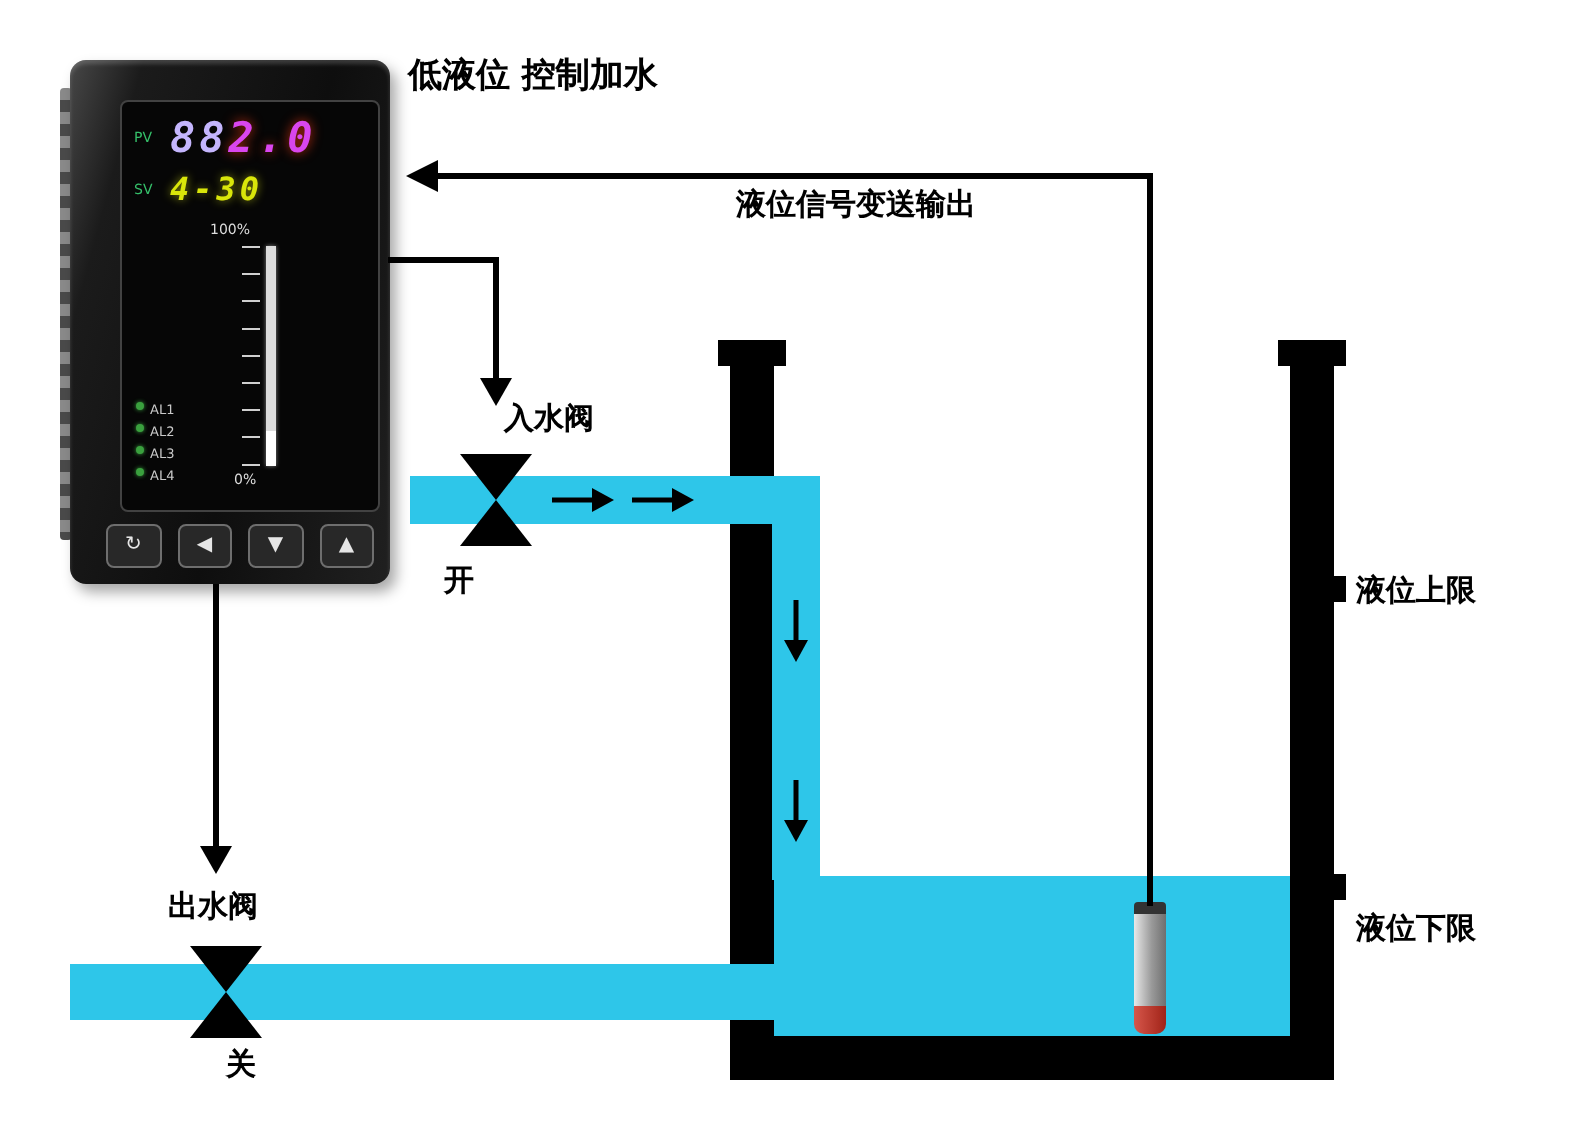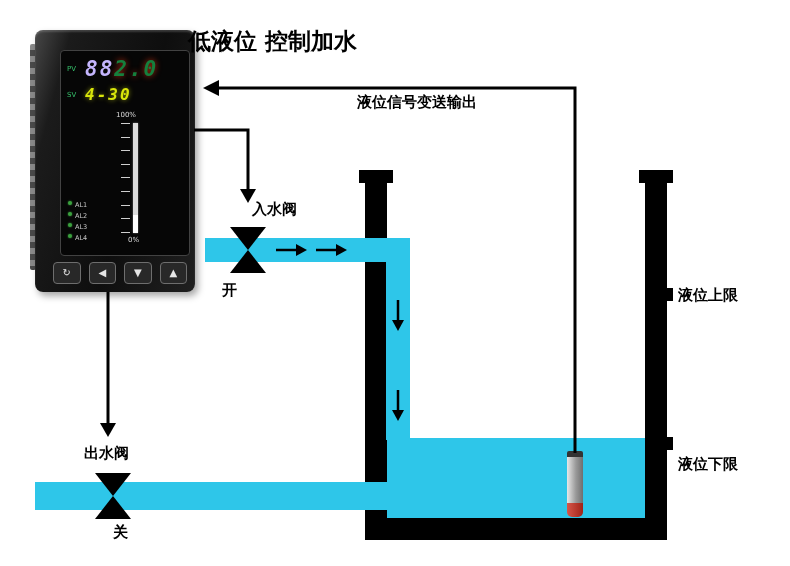--- a/index.html
+++ b/index.html
@@ -26,23 +26,23 @@
           border-radius:8px;box-shadow:inset 0 2px 2px rgba(255,255,255,.18),3px 4px 7px rgba(0,0,0,.35);}
   .device-side{position:absolute;left:30px;top:44px;width:6px;height:226px;z-index:2;border-radius:2px;
           background:repeating-linear-gradient(to bottom,#8a8a8a 0 6px,#4a4a4a 6px 12px);}
   .screen{position:absolute;left:25px;top:20px;width:128px;height:204px;background:#060606;
           border:1px solid #424242;border-radius:4px;}
   .pv-row{position:absolute;left:6px;top:6px;display:flex;align-items:center;}
   .sv-row{position:absolute;left:6px;top:34px;display:flex;align-items:center;}
   .tag{color:#35c06a;font-size:7px;margin-right:6px;width:12px;}
   .seg{font-family:"DejaVu Sans Mono",monospace;font-weight:bold;font-style:italic;letter-spacing:2px;}
   .pv-dim{color:#c4b5fd;font-size:21px;}
-  .pv-lit{color:#15803d;font-size:21px;text-shadow:0 0 6px rgba(255,60,20,.75);}
+  .pv-lit{color:#d946ef;font-size:21px;text-shadow:0 0 6px rgba(255,60,20,.75);}
   .sv-lit{color:#d9e60a;font-size:16px;text-shadow:0 0 5px rgba(220,230,20,.6);}
-  .scale{position:absolute;color:#ddd;font-size:7px;margin-left:11px;}
+  .scale{position:absolute;color:#ddd;font-size:7px;}
   .ticks{position:absolute;left:60px;top:72px;width:9px;height:110px;
          background:repeating-linear-gradient(to bottom,#cfcfcf 0 1px,transparent 1px 13.6px);}
   .track{position:absolute;left:72px;top:72px;width:5px;height:110px;
          background:linear-gradient(to top,#ffffff 0 16%,#dcdcdc 16%);box-shadow:0 0 2px rgba(255,255,255,.5);}
   .alarms{position:absolute;left:7px;top:150px;}
   .alarm{display:flex;gap:3px;height:11px;}
   .led{width:4px;height:4px;border-radius:50%;background:#3aa03e;box-shadow:0 0 2px #3aa03e;}
   .alarm span{color:#c9c9c9;font-size:6.5px;}
   .btnrow{position:absolute;left:18px;top:232px;width:134px;height:22px;display:flex;gap:8px;}
   .key{flex:1;background:#282828;border:1px solid #6e6e6e;border-radius:4px;color:#e6e6e6;
@@ -145,22 +145,22 @@
     <g fill="#000">
       <polygon points="230,227 266,227 248,250"></polygon>
       <polygon points="230,273 266,273 248,250"></polygon>
     </g>
     <g fill="#000">
       <polygon points="95,473 131,473 113,496"></polygon>
       <polygon points="95,519 131,519 113,496"></polygon>
     </g>
   </svg>
 
-  <div class="label" style="left:188px;top:26px;font-size:23px;">低液位 控制加水</div>
-  <div class="label small" style="left:357px;top:93px;">液位信号变送输出</div>
+  <div class="label" style="left:204px;top:26px;font-size:17px;">低液位 控制加水</div>
+  <div class="label small" style="left:368px;top:93px;">液位信号变送输出</div>
   <div class="label small" style="left:208px;top:200px;margin-left:44px;">入水阀</div>
   <div class="label small" style="left:222px;top:281px;">开</div>
   <div class="label small" style="left:84px;top:444px;">出水阀</div>
   <div class="label small" style="left:113px;top:523px;">关</div>
   <div class="label small" style="left:678px;top:286px;">液位上限</div>
   <div class="label small" style="left:678px;top:435px;margin-top:20px;">液位下限</div>
 
 </div>
 
 </body></html>

